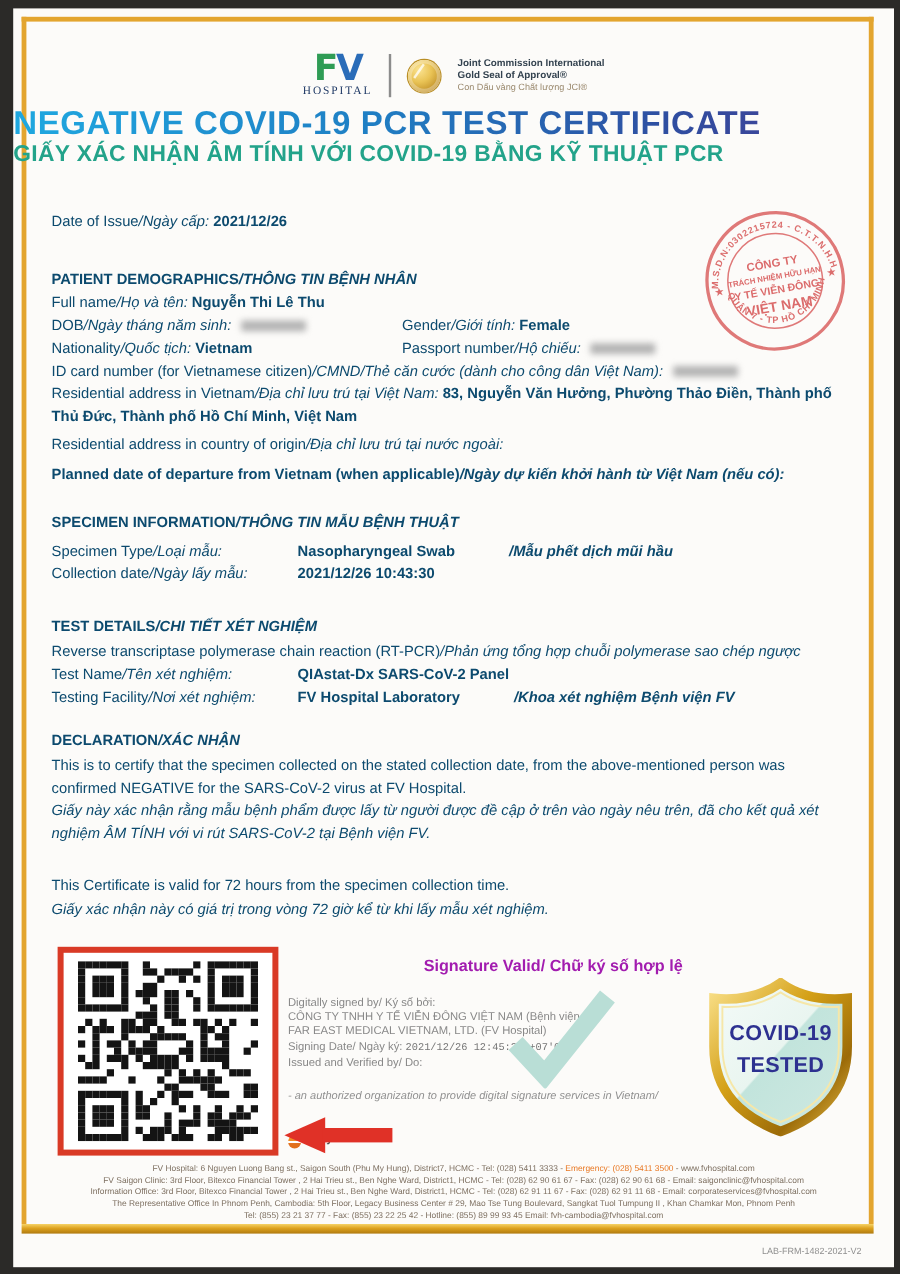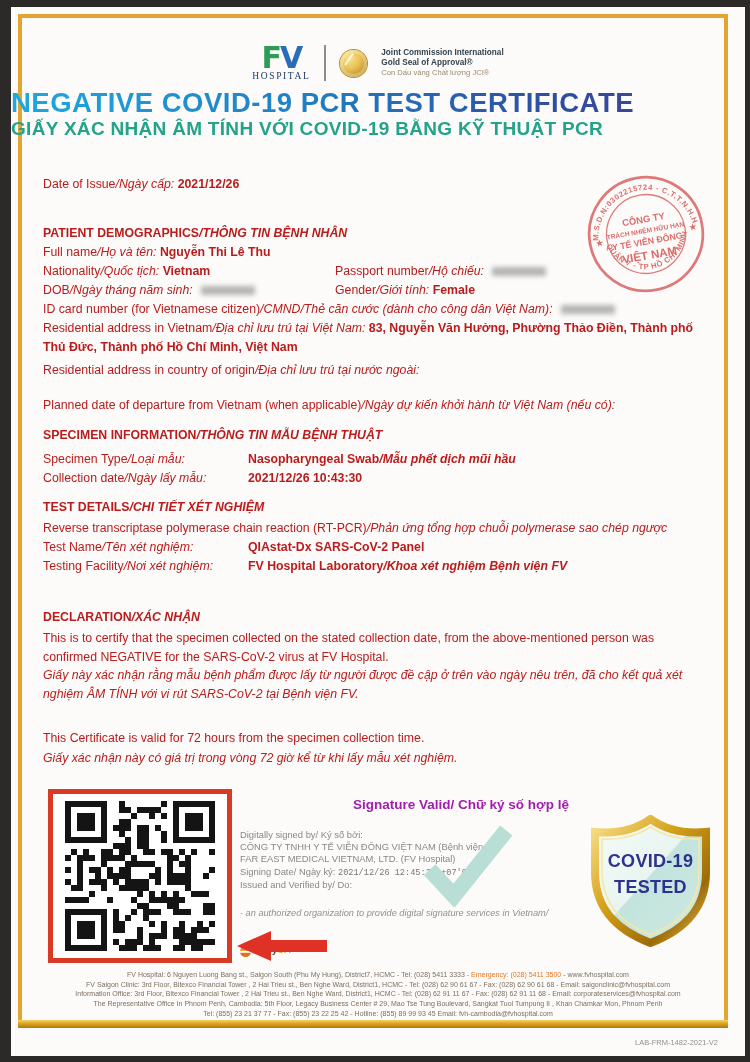--- a/index.html
+++ b/index.html
@@ -28,39 +28,39 @@
   .jt3{font-size:7.6px;color:#9b8a6f;}
 
   .title{position:absolute;top:80px;left:0;width:734px;
     font-size:27.5px;font-weight:800;letter-spacing:.5px;
     background:linear-gradient(90deg,#1fa8e0 0%,#1f7fc4 40%,#2f4da0 75%,#4a3d92 100%);
     -webkit-background-clip:text;background-clip:text;color:transparent;text-decoration:underline;}
   .subtitle{position:absolute;top:111px;left:0;width:592px;text-align:center;
     font-size:19px;font-weight:bold;color:#23a38a;letter-spacing:.3px;}
 
   
-  .ln{position:relative;font-size:12.3px;line-height:19px;color:#b91c1c;}
-  .en{} .vi{font-style:italic;} .val{font-weight:bold;} .vali{font-weight:bold;font-style:italic;}
+  .ln{position:relative;font-size:12.3px;line-height:19px;color:#0c4a6e;}
+  .en{} .vi{font-style:italic;} .val{font-weight:bold;} .vali{font-weight:bold;font-style:italic;padding-left:45px;}
   .h{font-weight:bold;} .hvi{font-weight:bold;font-style:italic;}
   .col2{position:absolute;left:292px;top:0;white-space:nowrap;}
   .lblw{display:inline-block;width:205px;}
   .redacted{display:inline-block;width:54px;height:9px;background:#b3b3b3;filter:blur(2.5px);
     border-radius:1px;margin-left:8px;vertical-align:middle;}
 
   .date-issue{position:absolute;left:32px;top:168px;}
   .sec{position:absolute;left:32px;width:654px;}
   .patient{top:217px;}
   .specimen{top:419px;}
-  .test{top:491px;}
+  .test{top:506px;}
   .declaration{top:601px;width:656px;}
   .decl-p{line-height:18.6px;}
   .validity{top:722px;}
   .validity .ln{line-height:19.5px;}
   .gap5{height:5px;} .gap2{height:2px;}
-  .mt4{margin-top:4px;} .mt16{margin-top:16px;}
+  .mt4{margin-top:4px;} .mt16{margin-top:6px;font-weight:bold;}
 
   
   .stamp{position:absolute;left:574px;top:166px;width:122px;height:122px;transform:rotate(-10deg);opacity:.92;}
 
   
   .qr-frame{position:absolute;left:37px;top:782px;width:184px;height:174px;box-sizing:border-box;
     border:5px solid #d93a26;background:#fff;display:flex;align-items:center;justify-content:center;}
 
   
   .sig-head{position:absolute;left:310px;top:790px;width:280px;text-align:center;
@@ -150,31 +150,31 @@
 
     <div class="sec patient">
       <div class="ln">
         <span class="h">PATIENT DEMOGRAPHICS</span><span class="hvi">/THÔNG TIN BỆNH NHÂN</span>
       </div>
       <div class="ln">
         <span class="en">Full name</span><span class="vi">/Họ và tên:</span>
         <span class="val">Nguyễn Thi Lê Thu</span>
       </div>
       <div class="ln">
+        <span class="en">DOB</span><span class="vi">/Ngày tháng năm sinh:</span><span class="redacted"></span>
+        <span class="col2">
+          <span class="en">Gender</span><span class="vi">/Giới tính:</span>
+          <span class="val">Female</span>
+        </span>
+      </div>
+      <div class="ln">
         <span class="en">Nationality</span><span class="vi">/Quốc tịch:</span>
         <span class="val">Vietnam</span>
         <span class="col2">
           <span class="en">Passport number</span><span class="vi">/Hộ chiếu:</span><span class="redacted"></span>
-        </span>
-      </div>
-      <div class="ln">
-        <span class="en">DOB</span><span class="vi">/Ngày tháng năm sinh:</span><span class="redacted"></span>
-        <span class="col2">
-          <span class="en">Gender</span><span class="vi">/Giới tính:</span>
-          <span class="val">Female</span>
         </span>
       </div>
       <div class="ln">
         <span class="en">ID card number (for Vietnamese citizen)</span><span class="vi">/CMND/Thẻ căn cước (dành cho công dân Việt Nam):</span><span class="redacted"></span>
       </div>
       <div class="ln">
         <span class="en">Residential address in Vietnam</span><span class="vi">/Địa chỉ lưu trú tại Việt Nam:</span>
         <span class="val">83, Nguyễn Văn Hưởng, Phường Thảo Điền, Thành phố Thủ Đức, Thành phố Hồ Chí Minh, Việt Nam</span>
       </div>
       <div class="ln mt4">

